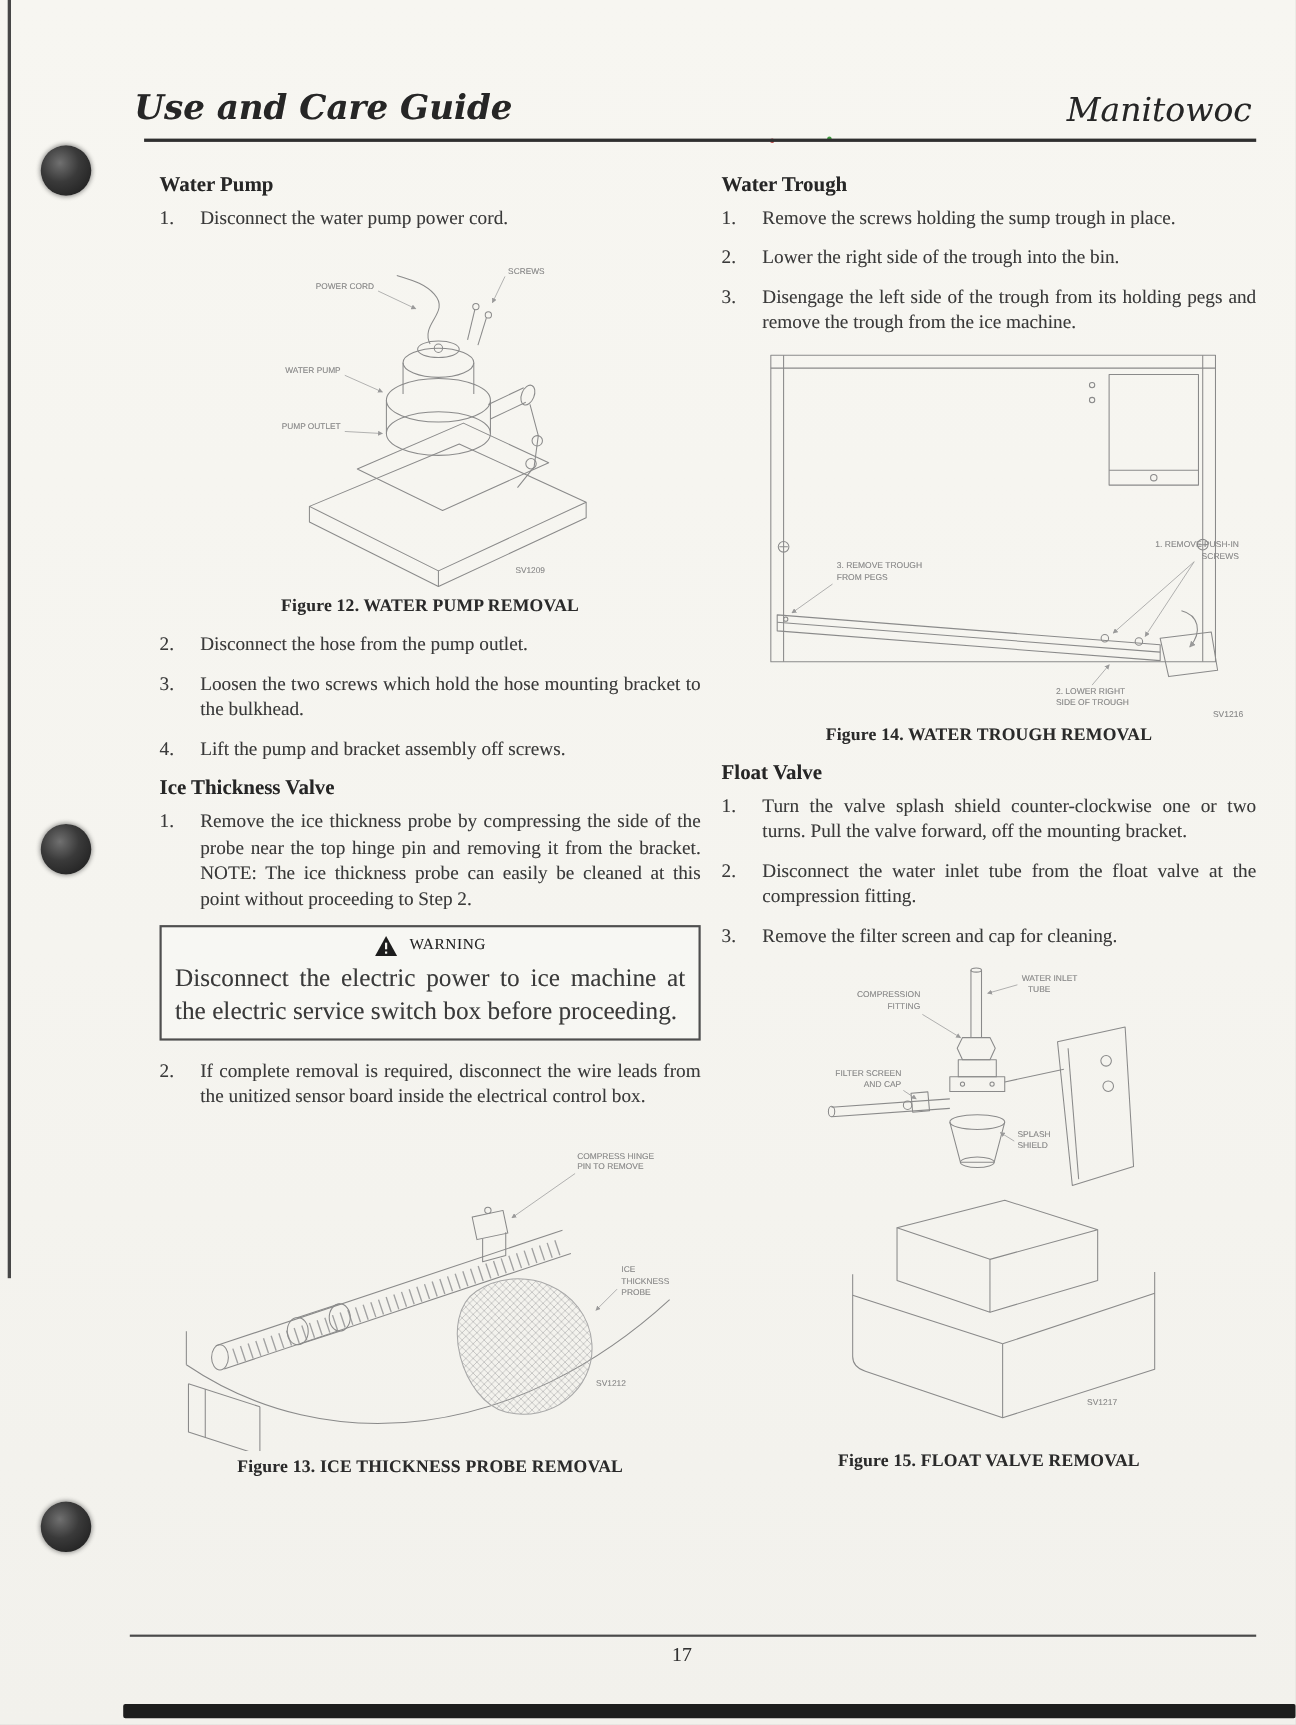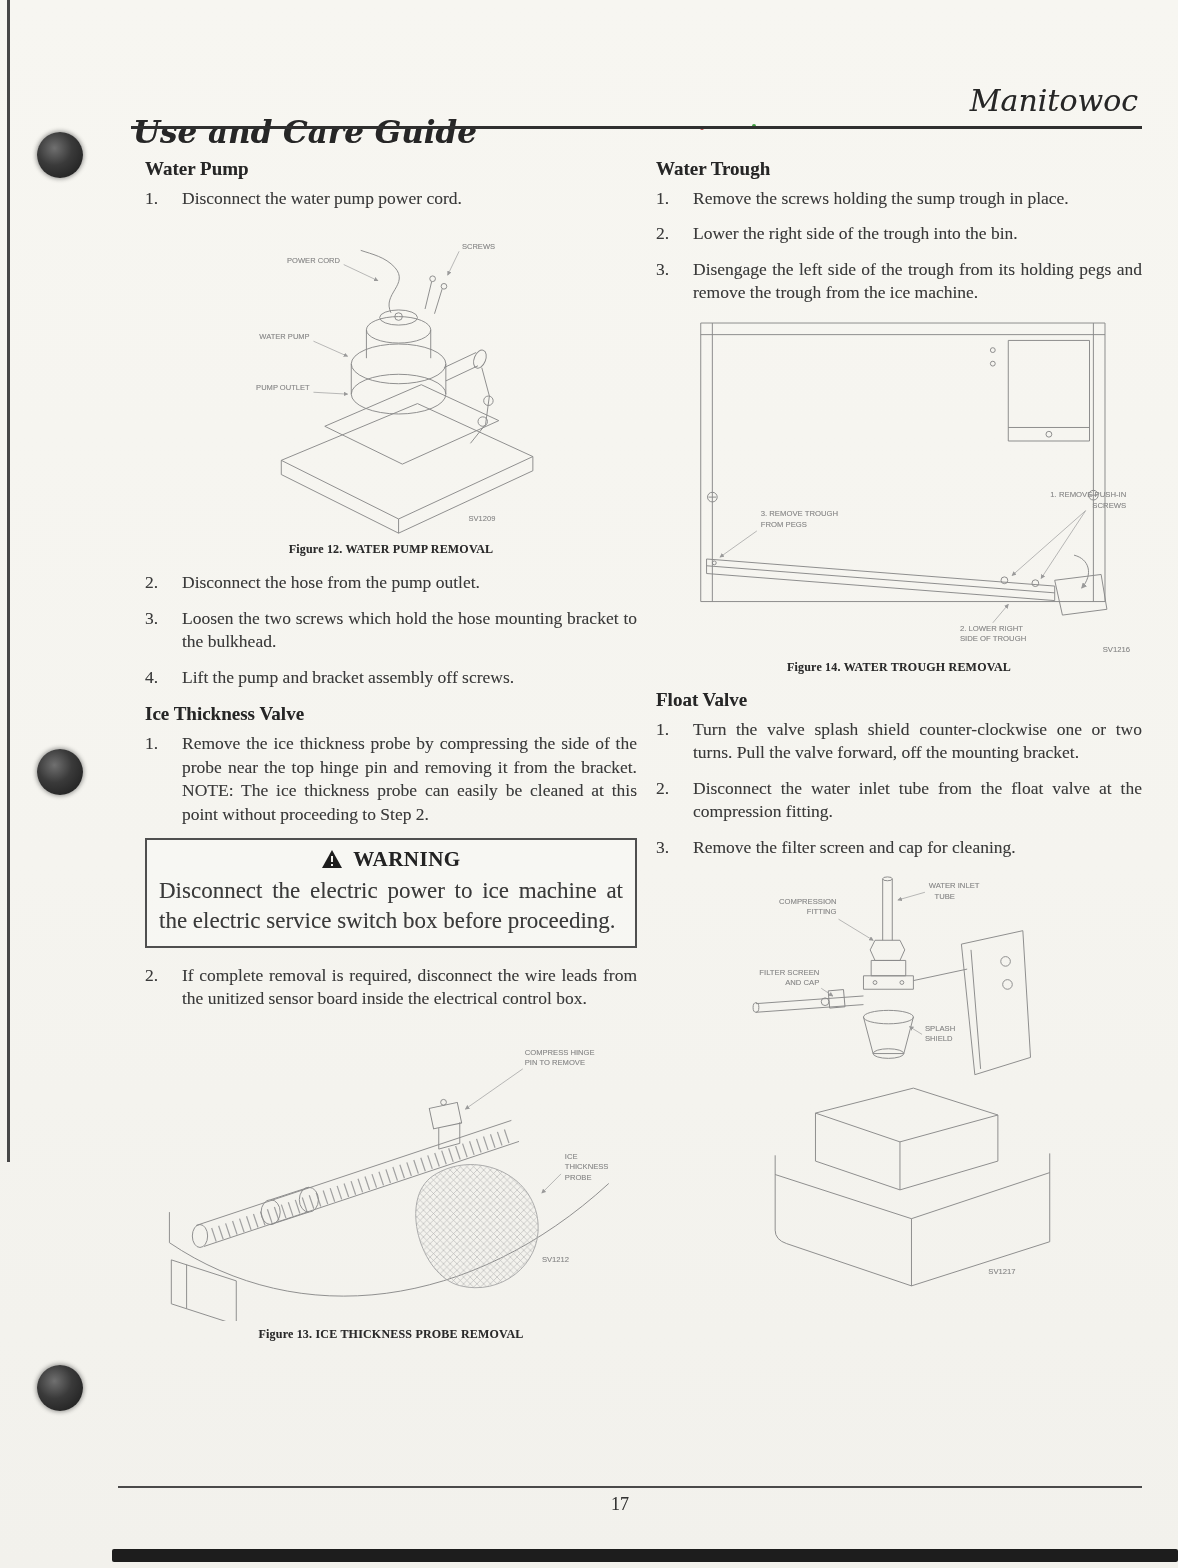--- a/index.html
+++ b/index.html
@@ -22,43 +22,43 @@
     position: absolute; left: 37px; width: 46px; height: 46px; border-radius: 50%;
     background: radial-gradient(circle at 38% 35%, #707070 0%, #3a3a3a 42%, #181818 100%);
     box-shadow: 0 0 4px 1px rgba(40,40,40,0.45);
   }
   .speck { position: absolute; width: 4px; height: 4px; border-radius: 50%; }
   .speck-green { left: 752px; top: 124px; background: #3f9e3f; }
   .speck-red { left: 700px; top: 126px; background: #b24040; }
   .bottom-band { position: absolute; left: 112px; bottom: 6px; width: 1066px; height: 13px; background: #1d1d1d; border-radius: 2px; }
 
   
-  .header-left { position: absolute; left: 133px; top: 80px; font-family: "DejaVu Serif", serif; font-style: italic; font-weight: bold; font-size: 31px; color: #262626; margin-top: 34px; }
+  .header-left { position: absolute; left: 122px; top: 80px; font-family: "DejaVu Serif", serif; font-style: italic; font-weight: bold; font-size: 31px; color: #262626; }
   .header-right { position: absolute; right: 40px; top: 83px; font-family: "DejaVu Serif", serif; font-style: italic; font-weight: normal; font-size: 30px; color: #262626; }
   .header-rule { position: absolute; left: 131px; top: 126px; width: 1011px; height: 3px; background: #2f2f2f; }
 
   
   .col { position: absolute; top: 158px; }
   .col-left { left: 133px; width: 492px; margin-left: 12px; }
   .col-right { left: 656px; width: 486px; }
 
   .section { font-size: 19px; font-weight: bold; color: #262626; margin: 0 0 7px 0; }
   .section.mt { margin-top: 14px; }
 
   .step { display: flex; margin: 0 0 12px 0; font-size: 17.5px; line-height: 1.34; }
   .step .num { flex: 0 0 37px; }
   .step .txt { flex: 1; text-align: justify; }
 
   .fig { margin: 0; }
   .drawing { display: block; margin: 2px auto 0; }
-  .figcap { text-align: center; font-weight: bold; font-size: 12px; color: #2a2a2a; margin: 6px 0 14px; letter-spacing: 0.2px; }
+  .figcap { text-align: center; font-weight: bold; font-size: 16px; color: #2a2a2a; margin: 6px 0 14px; letter-spacing: 0.2px; }
 
   .warning-box { border: 2px solid #4f4f4f; padding: 7px 12px 9px; margin: 6px 0 16px; background: rgba(255,255,255,0.25); }
   .warning-head { display: flex; align-items: center; justify-content: center; gap: 10px; margin-bottom: 4px; }
-  .warning-title { font-weight: bold; font-size: 21px; letter-spacing: 0.5px; color: #232323; }
+  .warning-title { font-weight: normal; font-size: 14px; letter-spacing: 0.5px; color: #232323; }
   .warning-text { font-size: 23px; line-height: 1.32; text-align: justify; }
 
   
   .footer-rule { position: absolute; left: 118px; top: 1486px; width: 1024px; height: 2px; background: #4a4a4a; }
   .page-number { position: absolute; left: 0; top: 1494px; width: 100%; text-align: center; font-size: 18px; color: #333; margin-left: 31px; }
 
   
   svg .lines { stroke: #8a8a8a; fill: none; stroke-width: 1; stroke-linejoin: round; }
   svg .leader { stroke: #a3a3a3; fill: none; stroke-width: 0.8; }
   svg .lbl { font-family: "Liberation Sans", sans-serif; font-size: 8px; fill: #8f8f8f; }
@@ -351,20 +351,21 @@
           <text class="lbl" x="212" y="29">TUBE</text>
           <text class="lbl" x="110" y="34" text-anchor="end">COMPRESSION</text>
           <text class="lbl" x="110" y="45" text-anchor="end">FITTING</text>
           <text class="lbl" x="92" y="108" text-anchor="end">FILTER SCREEN</text>
           <text class="lbl" x="92" y="119" text-anchor="end">AND CAP</text>
           <text class="lbl" x="202" y="166">SPLASH</text>
           <text class="lbl" x="202" y="177">SHIELD</text>
           <text class="lbl" x="268" y="420">SV1217</text>
         </g>
       </svg>
+      <figcaption class="figcap">Figure 15. FLOAT VALVE REMOVAL</figcaption>
     </figure>
 
   </div>
 
   <div class="footer-rule"></div>
   <div class="page-number">17</div>
 
 </div>
 
 </body></html>

